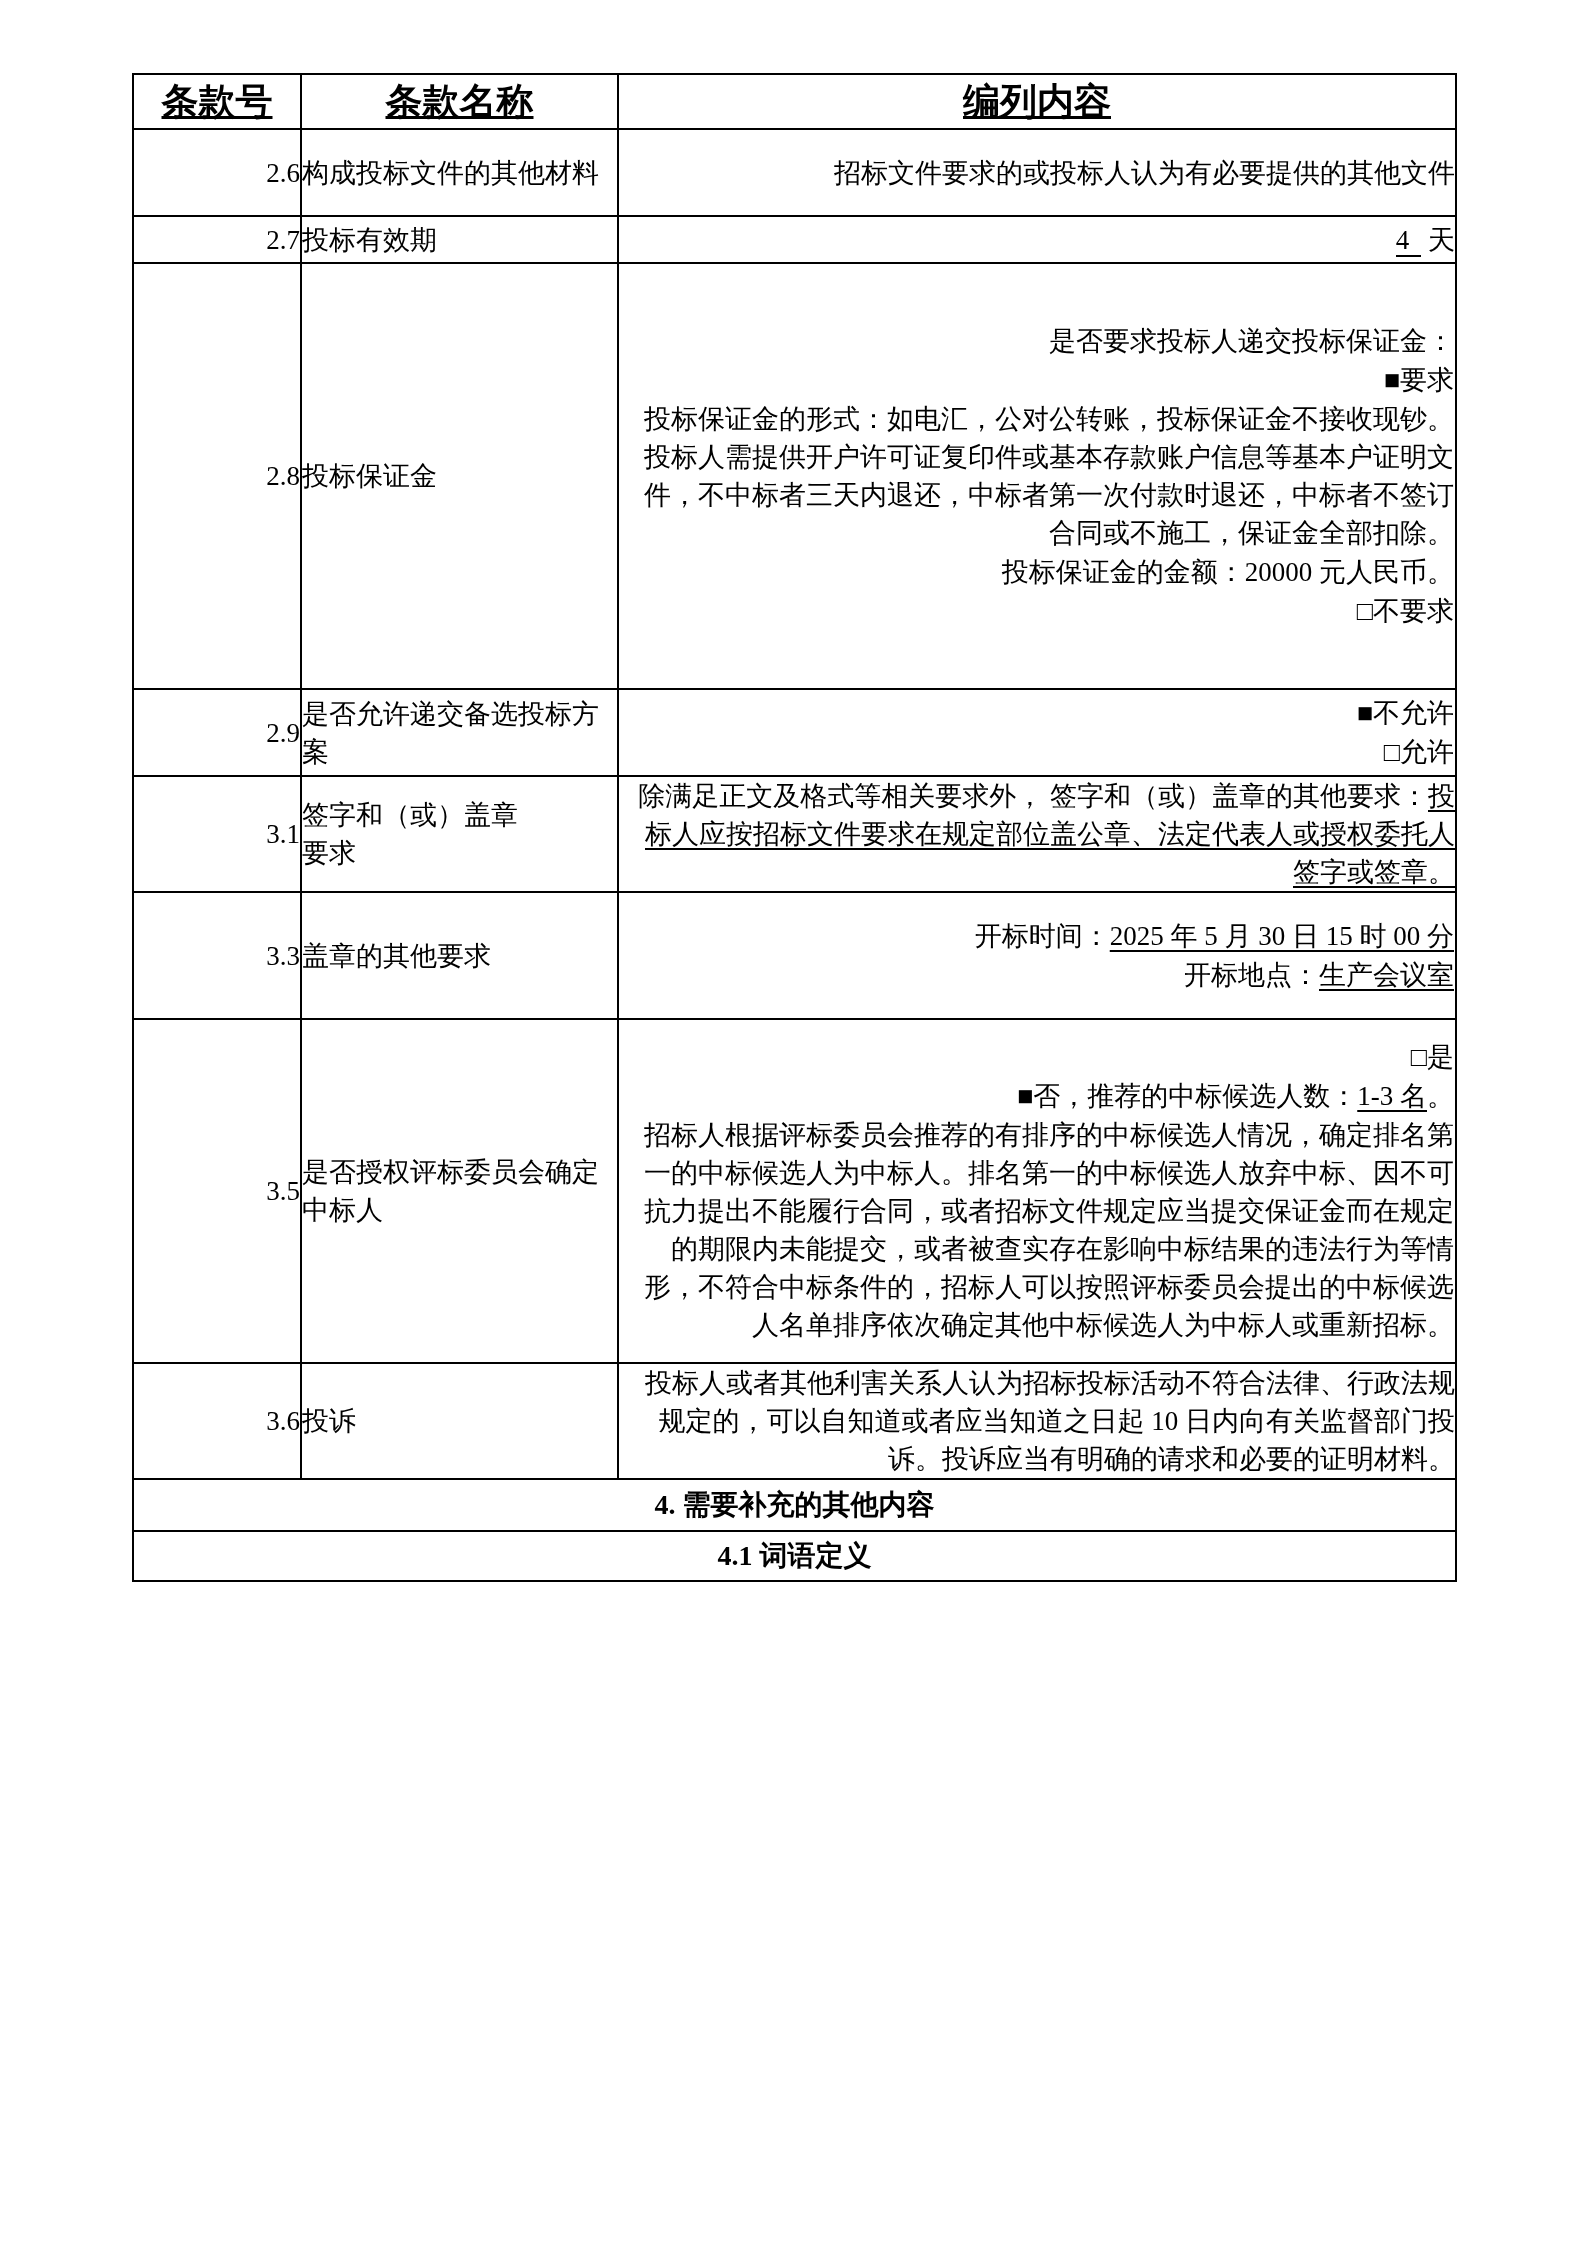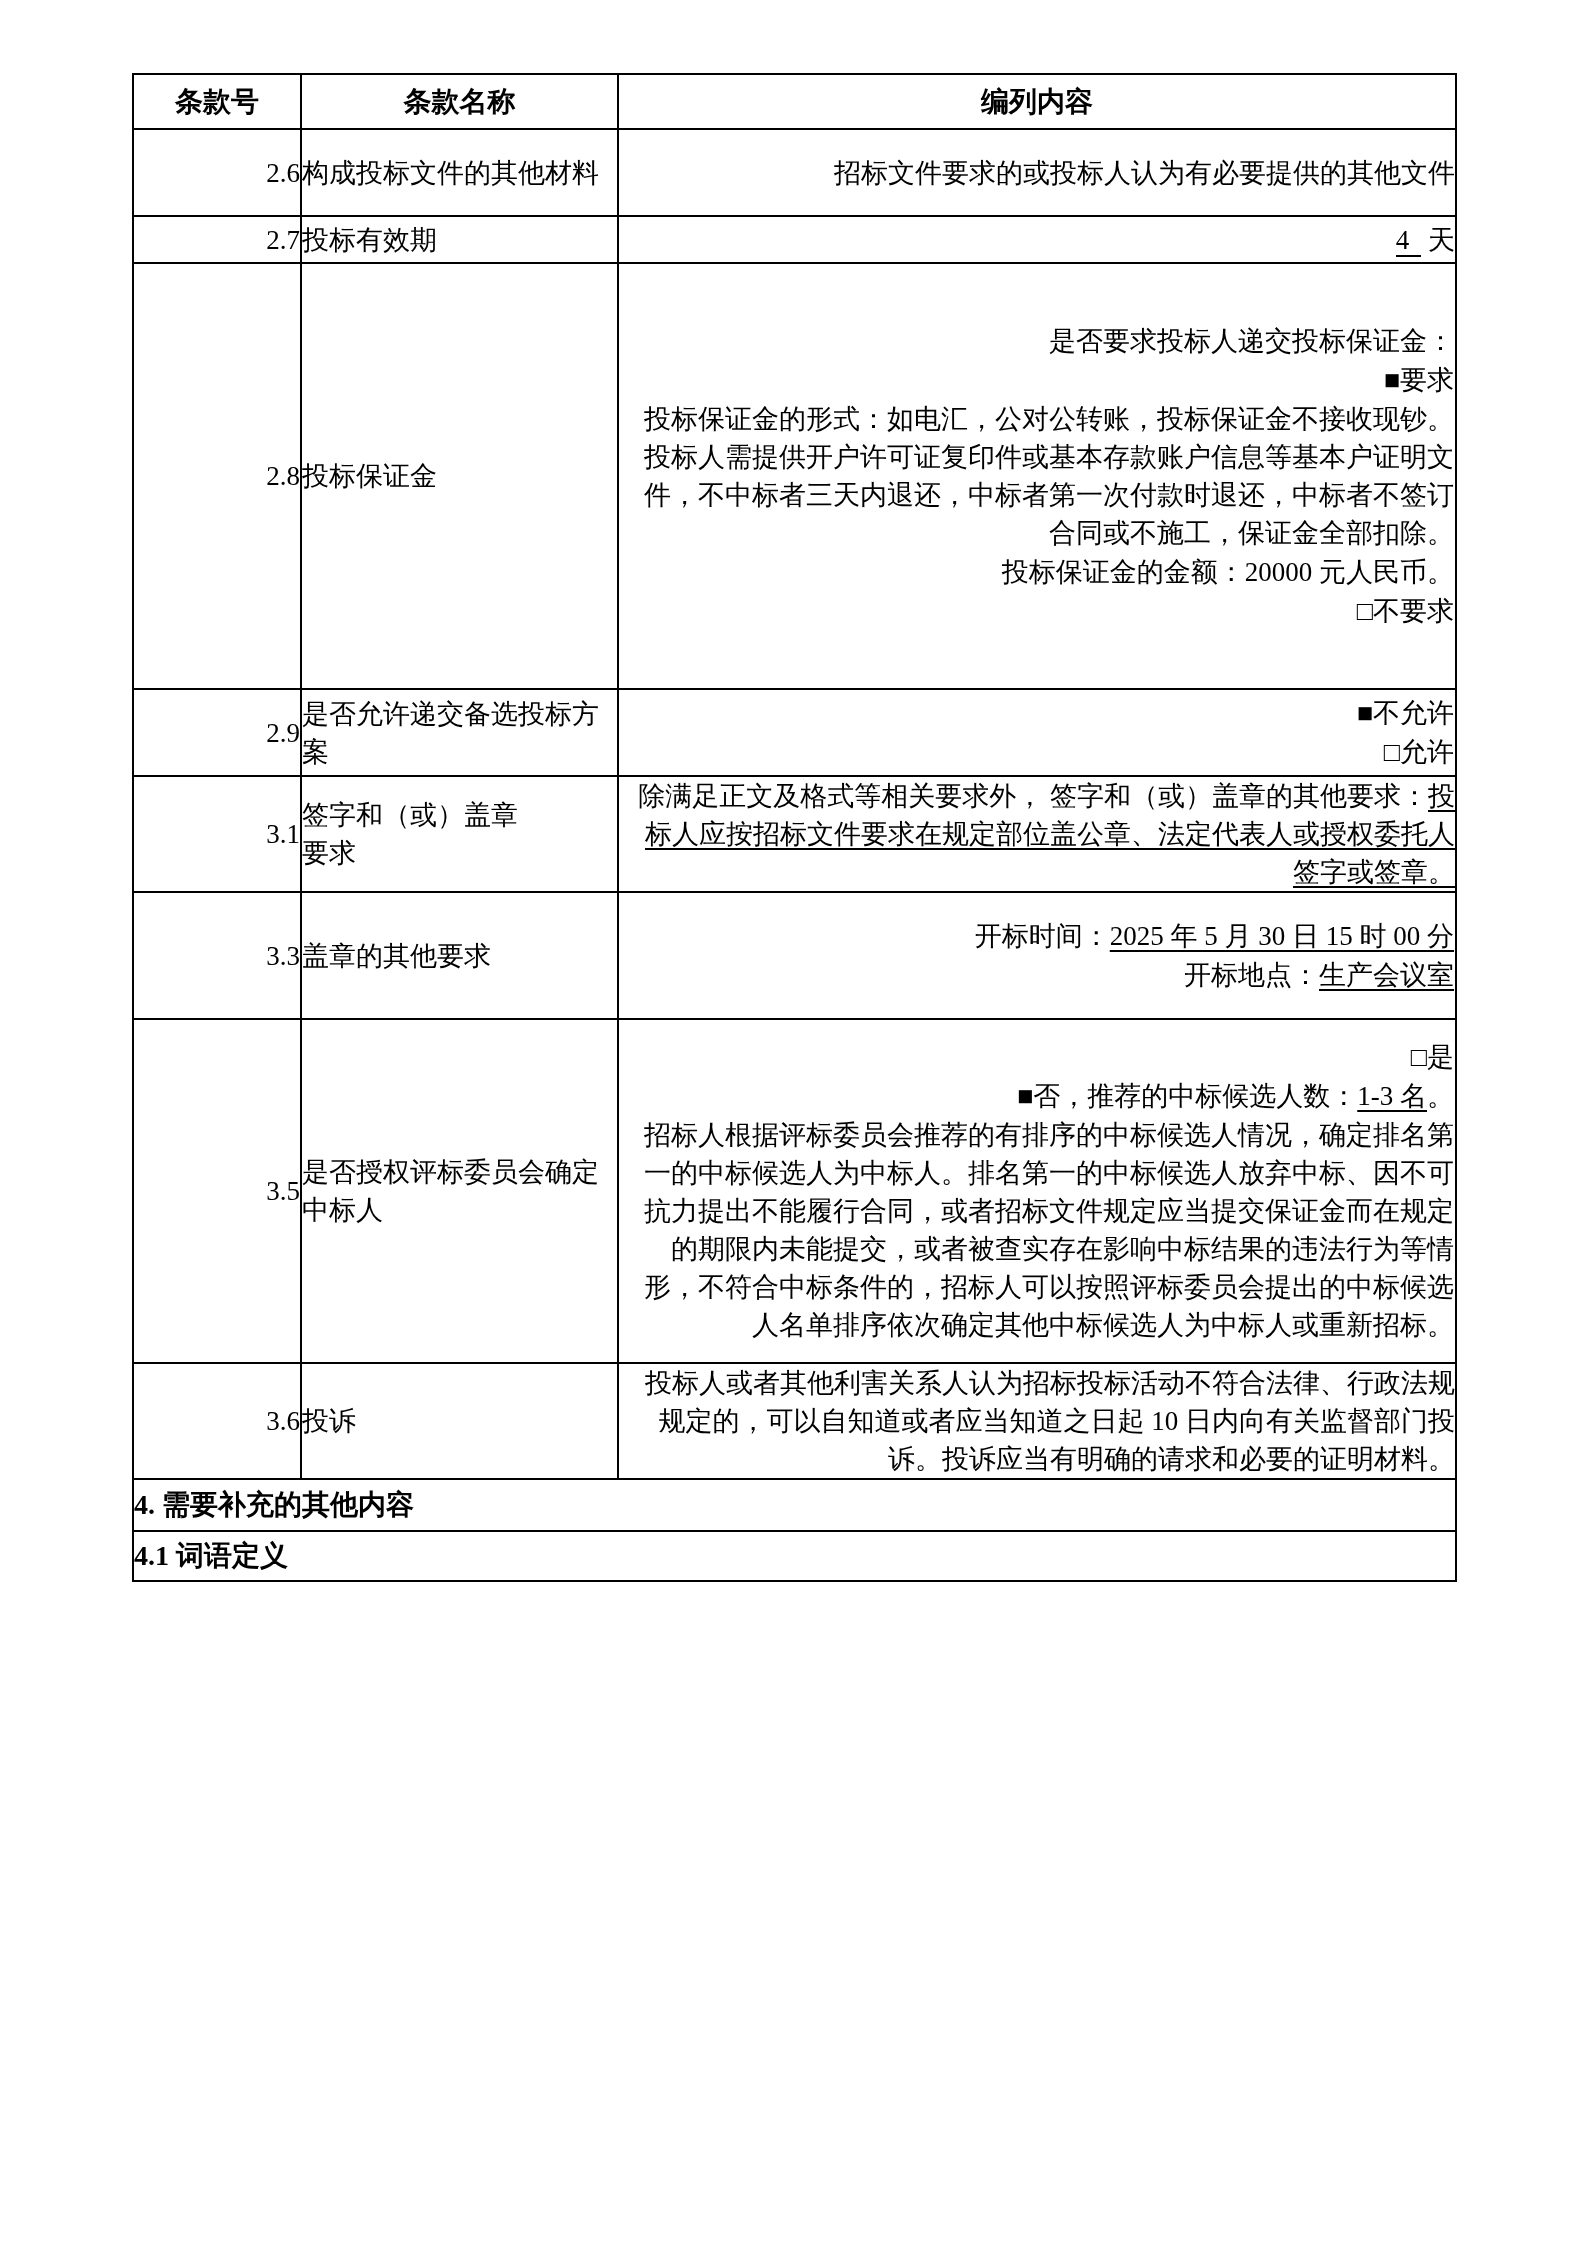--- a/index.html
+++ b/index.html
@@ -25,40 +25,41 @@
     font-size: 27px;
     line-height: 38px;
   }
   table.terms td, table.terms th {
     border: 2px solid #000000;
     vertical-align: middle;
     padding: 0;
     overflow: hidden;
   }
   th.hdr {
-    font-size: 28px;
+    font-size: 37px;
     font-weight: bold;
     text-align: center;
     padding: 0 6px;
+    text-decoration: underline;
   }
   td.no-cell {
     text-align: right;
   }
   td.name-cell {
     padding: 0 14px;
   }
   td.content-cell {
     text-align: right;
     padding: 2px 10px 2px 18px;
   }
   td.full-row {
     font-weight: bold;
     font-size: 28px;
     padding: 0 10px 0 14px;
-    text-align: left;
+    text-align: center;
   }
   .para { margin: 1px; }
   .u {
     text-decoration: underline;
     text-decoration-thickness: 2px;
     text-underline-offset: 5px;
   }
   .u-pad {
     border-bottom: 2px solid #000000;
     padding-right: 12px;

